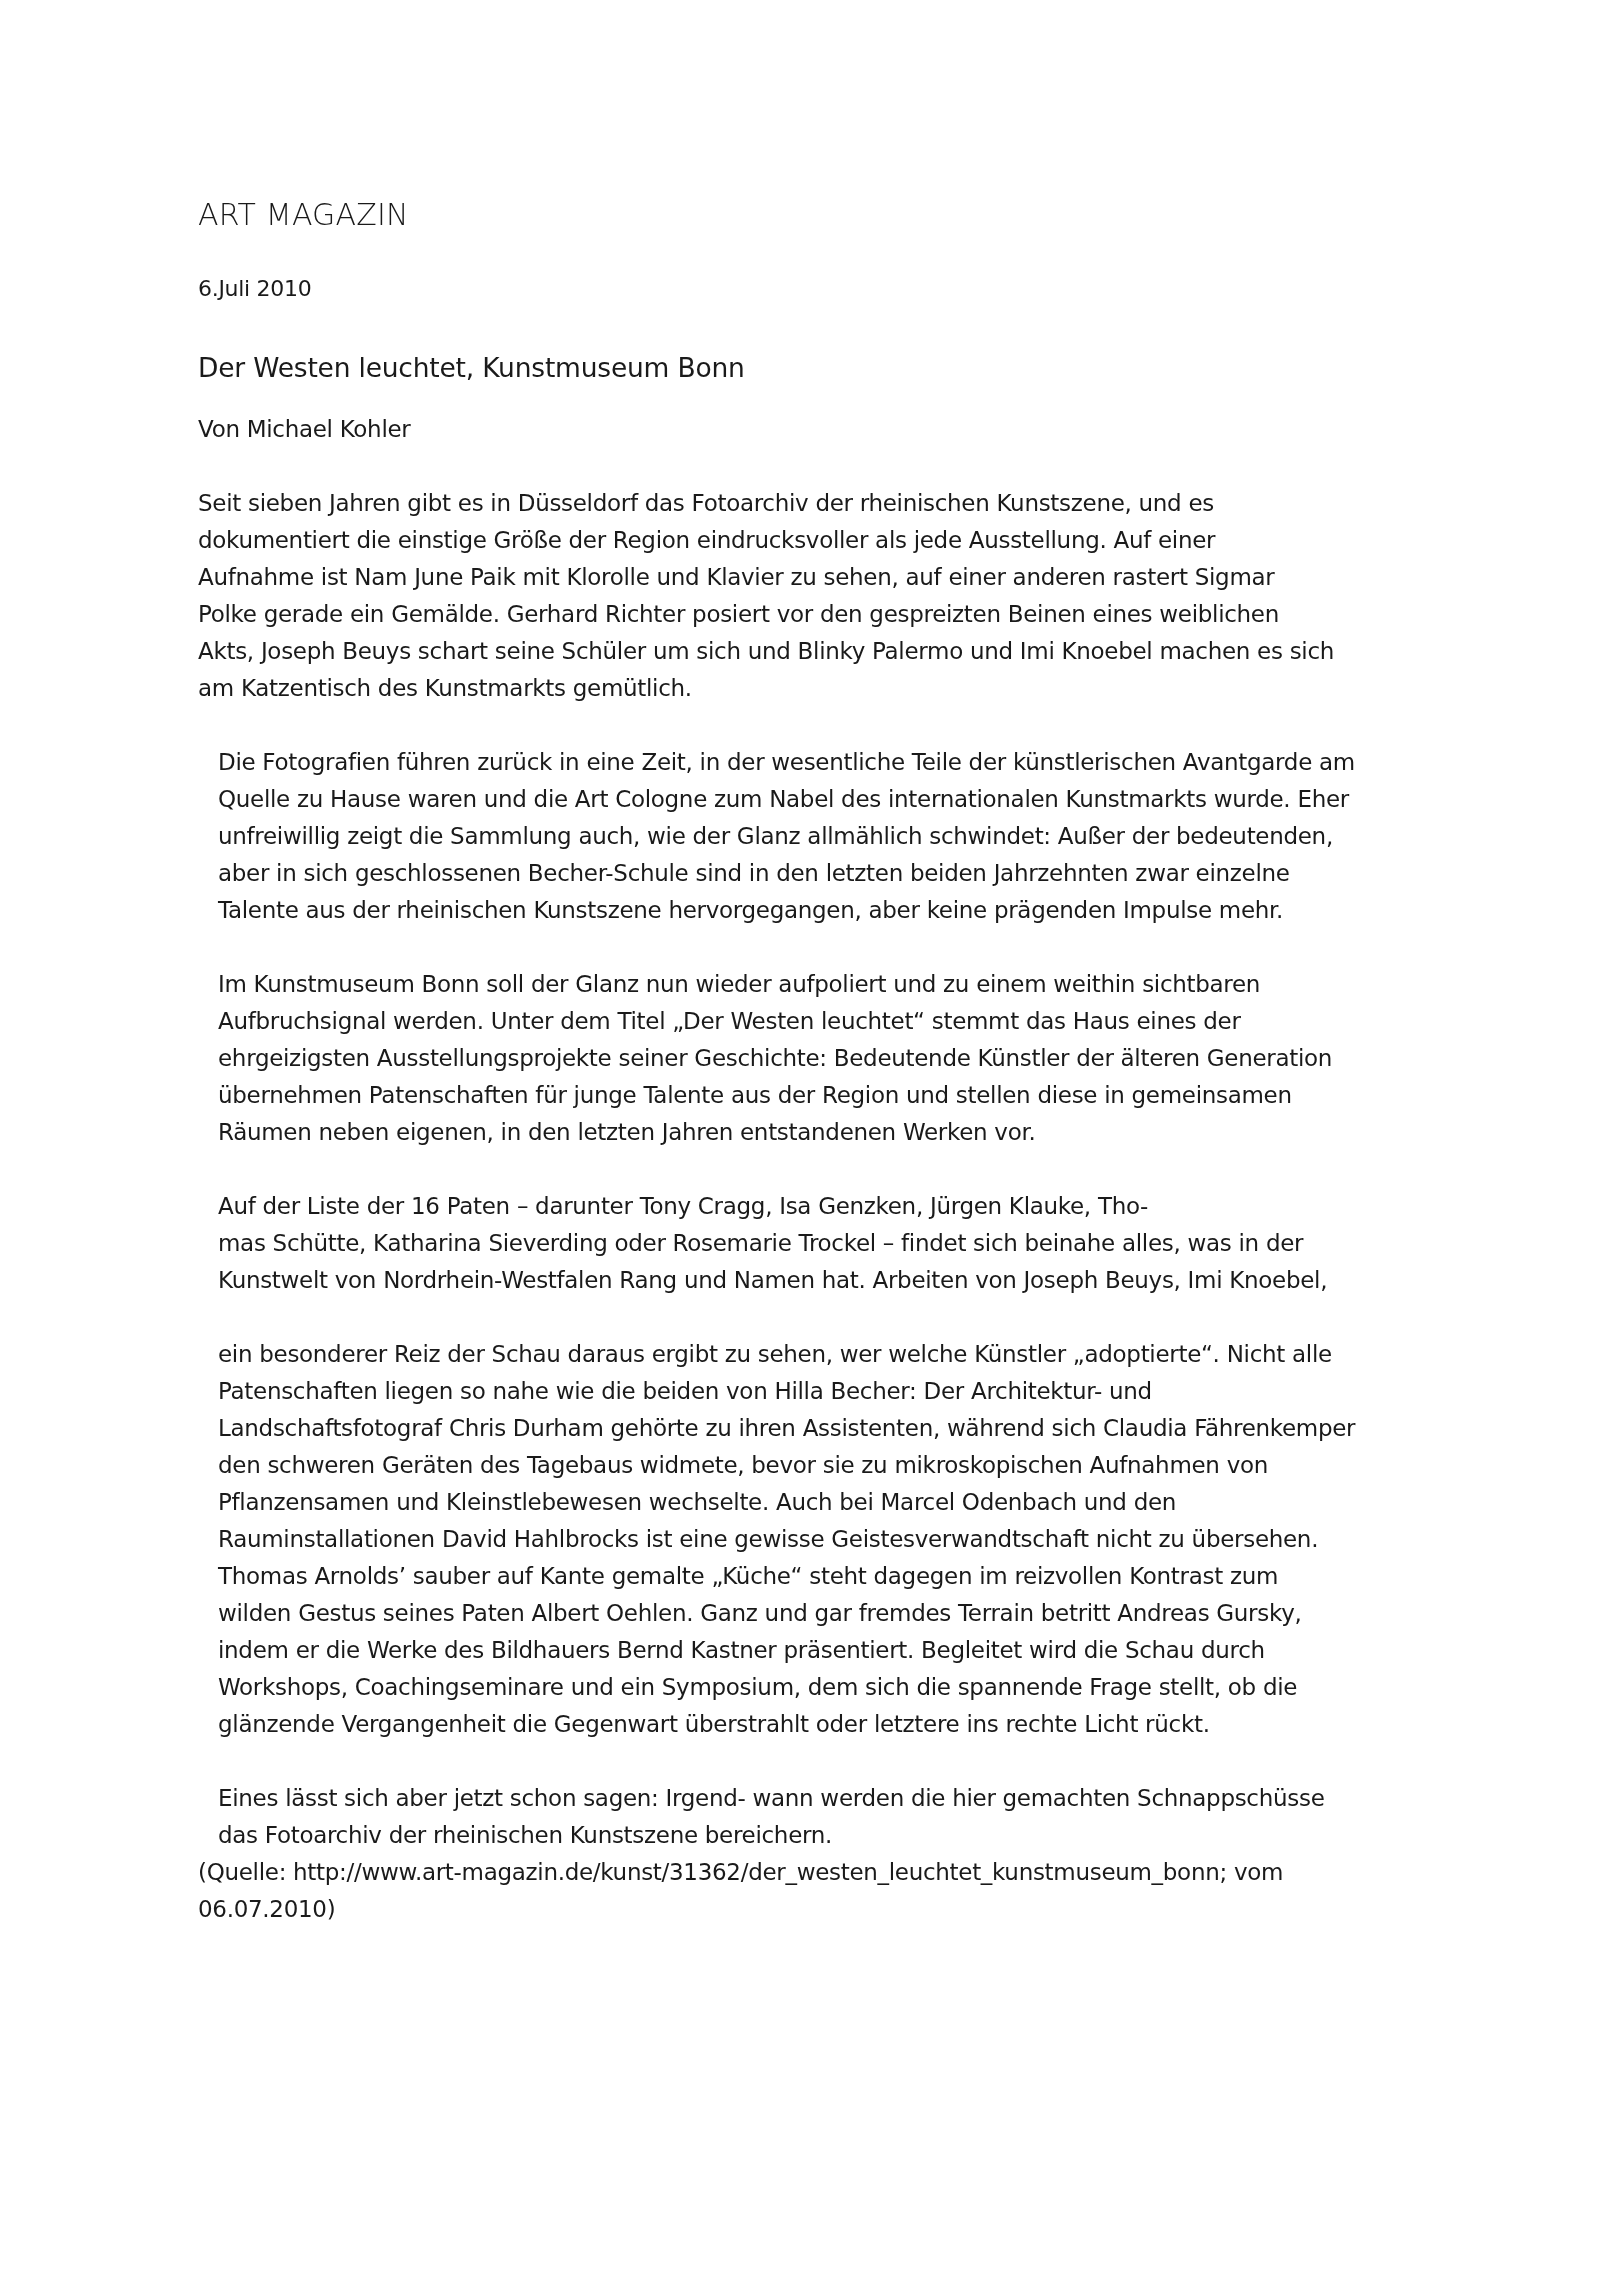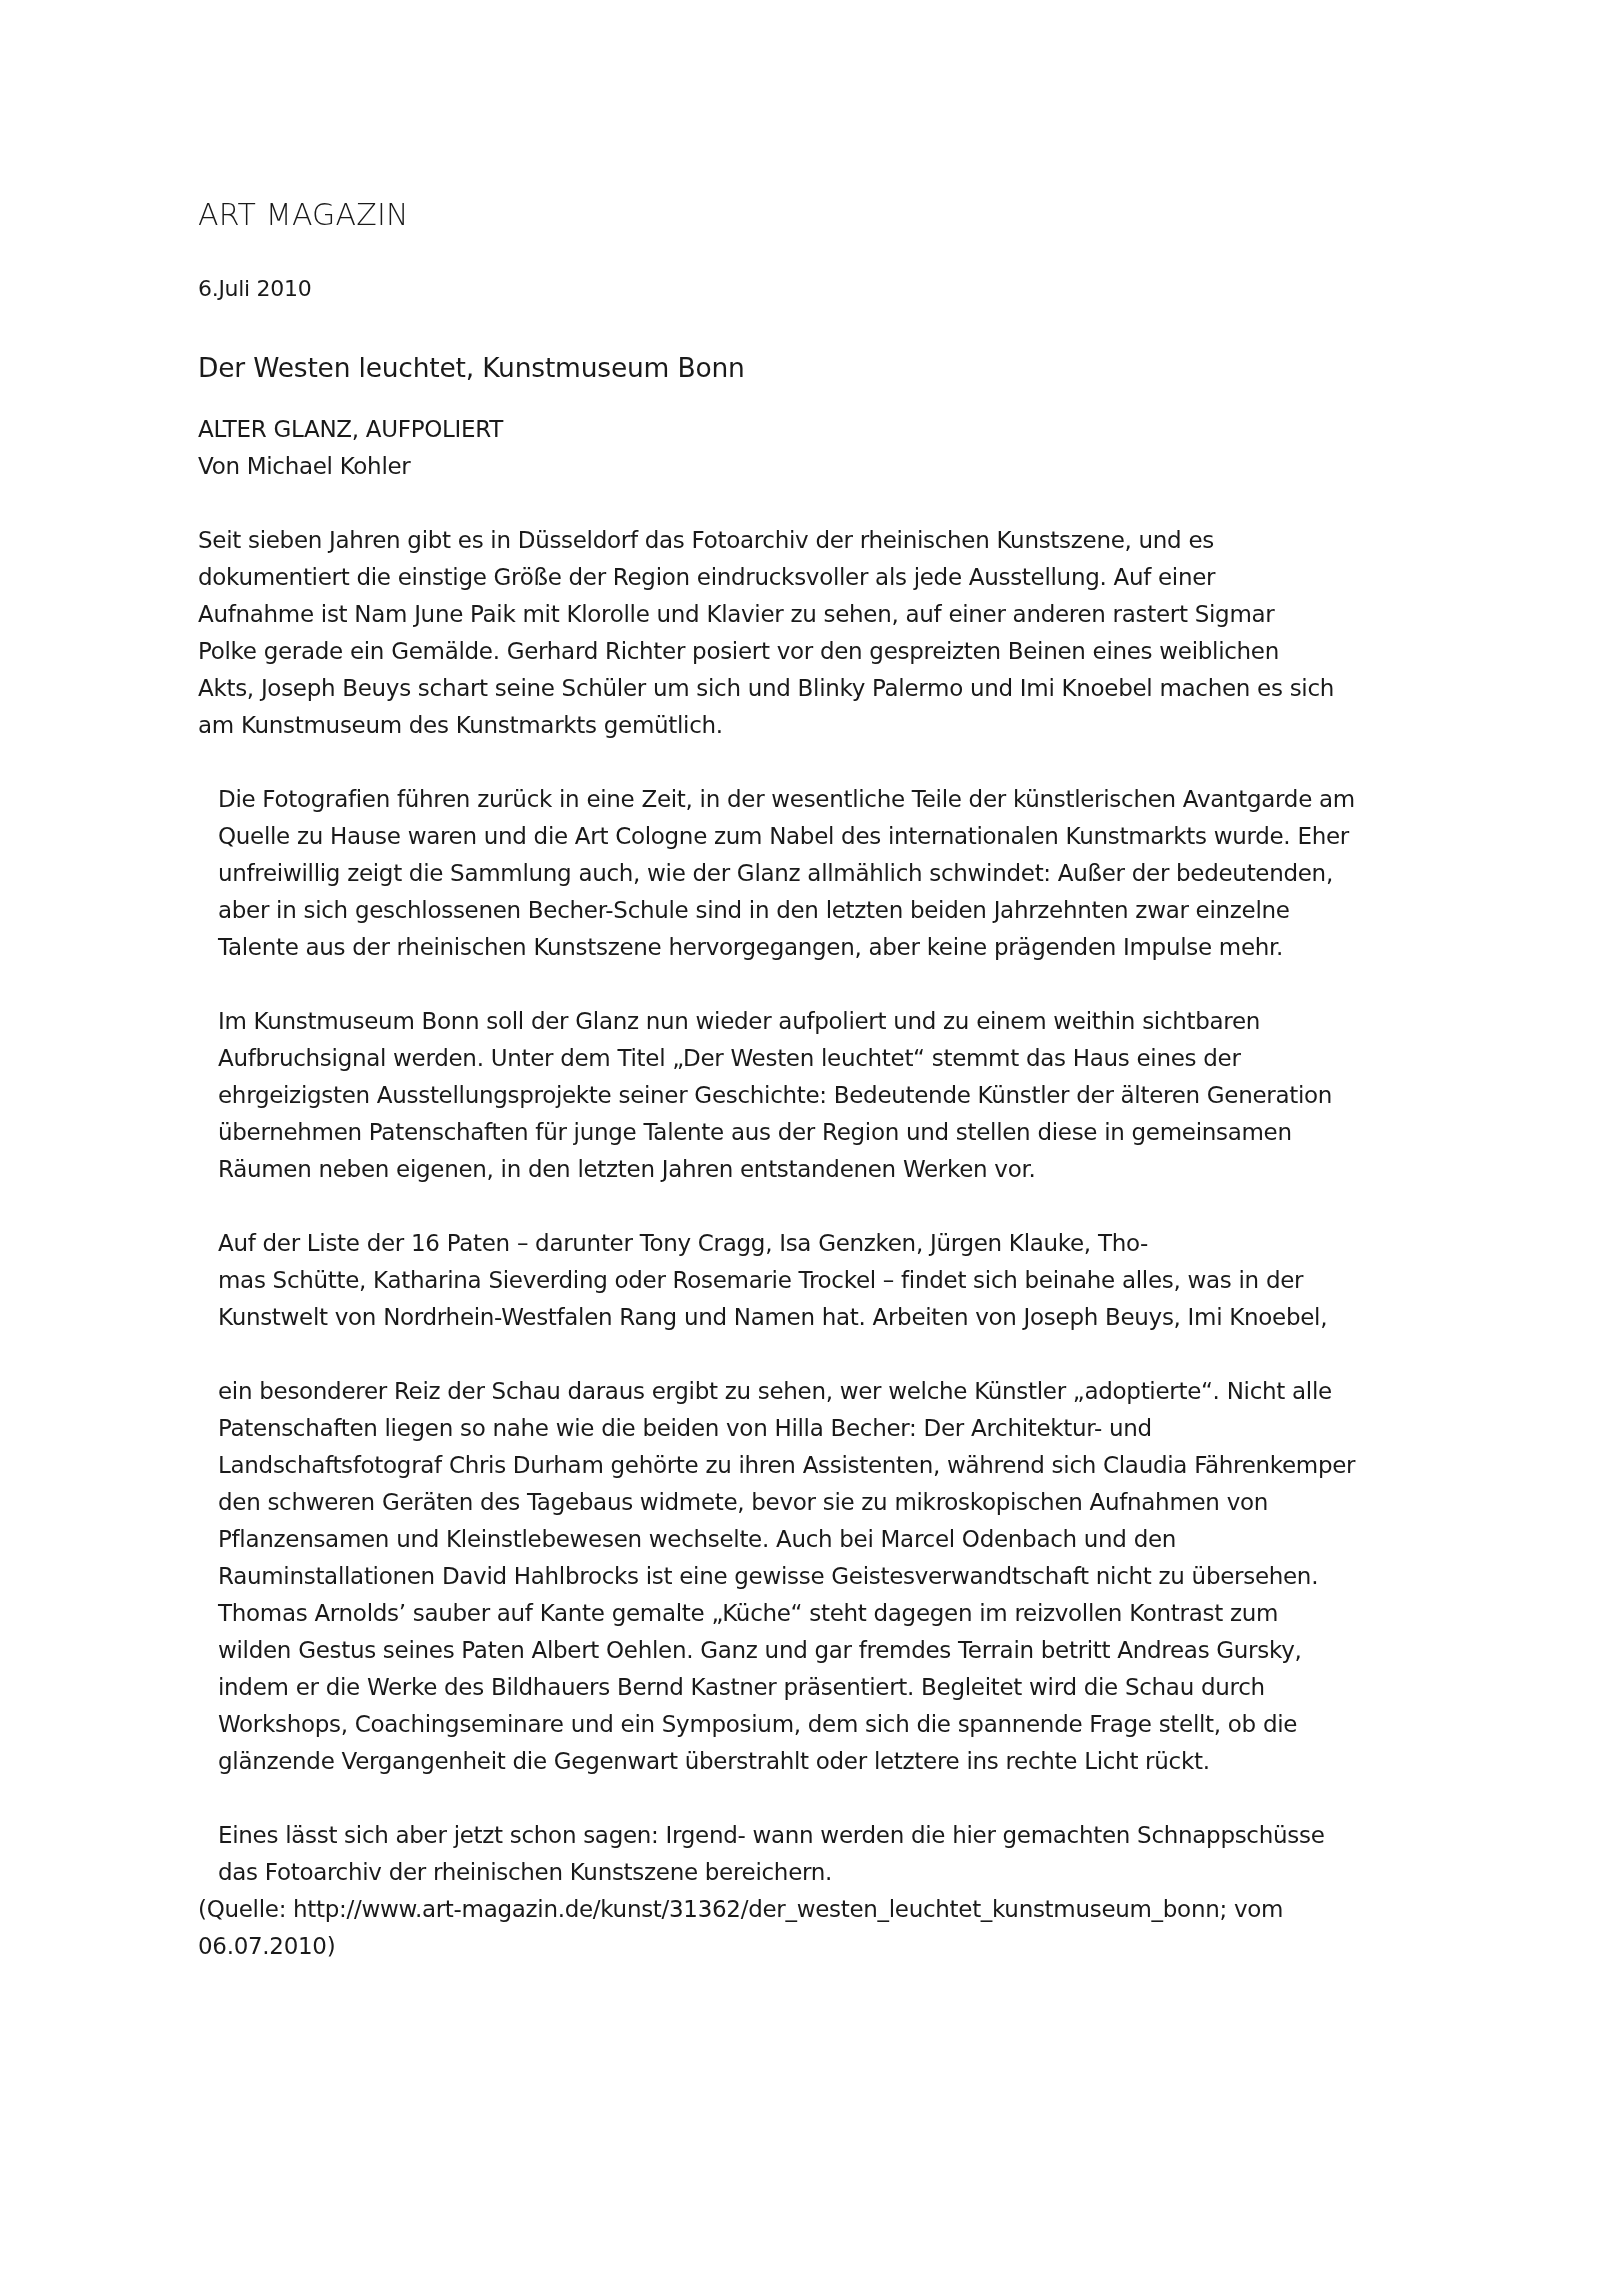--- a/index.html
+++ b/index.html
@@ -57,31 +57,30 @@
 <body>
 
 <div class="page">
 
   <div class="pub-name">ART MAGAZIN</div>
   <div class="pub-date">6.Juli 2010</div>
 
   <div class="headline">Der Westen leuchtet, Kunstmuseum Bonn</div>
 
   <div class="block kicker-block">
-    <span class="line">ALTER GLANZ, AUFPOLIERT</span>
     <span class="line">Von Michael Kohler</span>
   </div>
 
   <div class="block p1">
     <span class="line">Seit sieben Jahren gibt es in Düsseldorf das Fotoarchiv der rheinischen Kunstszene, und es</span>
     <span class="line">dokumentiert die einstige Größe der Region eindrucksvoller als jede Ausstellung. Auf einer</span>
     <span class="line">Aufnahme ist Nam June Paik mit Klorolle und Klavier zu sehen, auf einer anderen rastert Sigmar</span>
     <span class="line">Polke gerade ein Gemälde. Gerhard Richter posiert vor den gespreizten Beinen eines weiblichen</span>
     <span class="line">Akts, Joseph Beuys schart seine Schüler um sich und Blinky Palermo und Imi Knoebel machen es sich</span>
-    <span class="line">am Kunstmuseum des Kunstmarkts gemütlich.</span>
+    <span class="line">am Katzentisch des Kunstmarkts gemütlich.</span>
   </div>
 
   <div class="block para">
     <span class="line">Die Fotografien führen zurück in eine Zeit, in der wesentliche Teile der künstlerischen Avantgarde am</span>
     <span class="line">Quelle zu Hause waren und die Art Cologne zum Nabel des internationalen Kunstmarkts wurde. Eher</span>
     <span class="line">unfreiwillig zeigt die Sammlung auch, wie der Glanz allmählich schwindet: Außer der bedeutenden,</span>
     <span class="line">aber in sich geschlossenen Becher-Schule sind in den letzten beiden Jahrzehnten zwar einzelne</span>
     <span class="line">Talente aus der rheinischen Kunstszene hervorgegangen, aber keine prägenden Impulse mehr.</span>
   </div>
 

